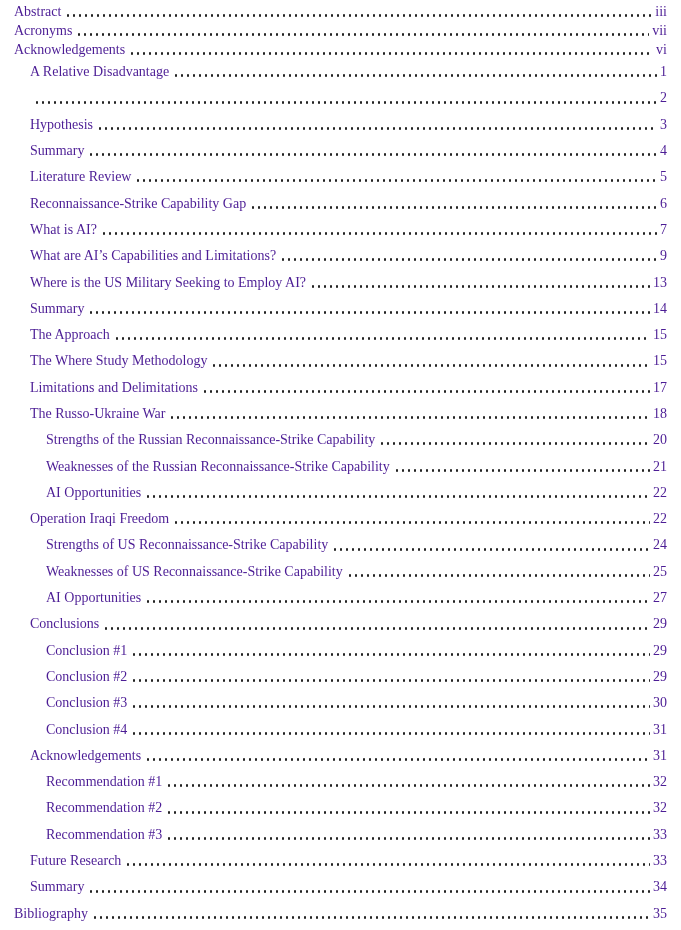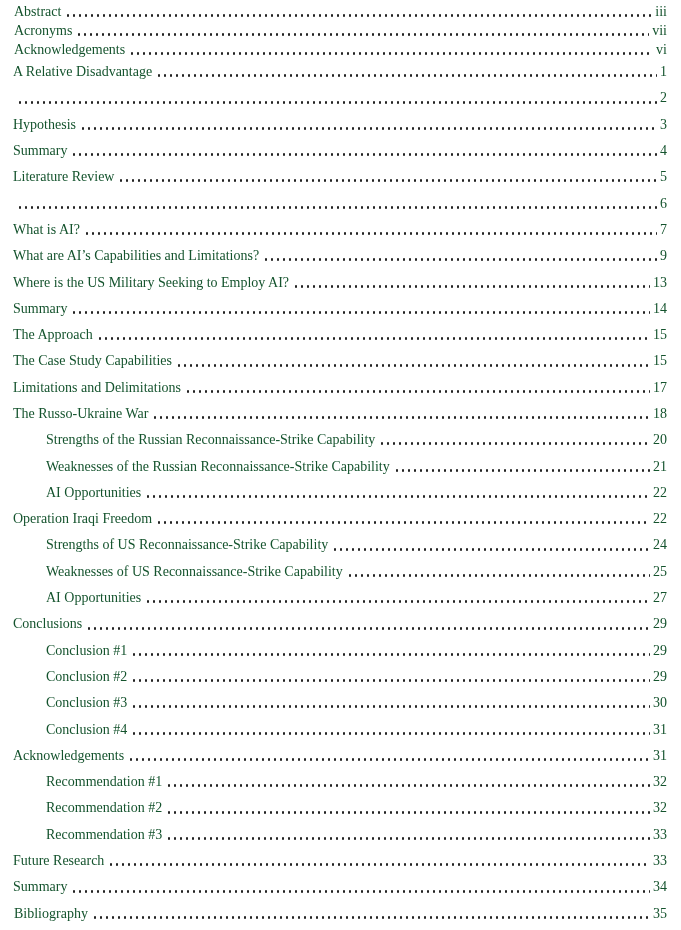--- a/index.html
+++ b/index.html
@@ -18,25 +18,25 @@
   .toc-list {
     width: 100%;
   }
   .toc-row {
     display: flex;
     align-items: center;
     height: 26.3px;
     padding-left: 14px;
     padding-right: 14px;
     font-size: 14px;
-    color: #14532d;
+    color: #4c1d95;
   }
   
   .toc-row:nth-child(-n+3) { height: 19px; }
-  .toc-row.level-1 { padding-left: 13px; }
+  .toc-row.level-1 { padding-left: 30px; }
   .toc-row.level-2 { padding-left: 46px; }
   .toc-label {
     white-space: nowrap;
     flex: 0 0 auto;
   }
   .toc-dots {
     flex: 1 1 auto;
     align-self: stretch;
     margin: 0 3px 0 4px;
     background-image: radial-gradient(circle, #222222 1.05px, transparent 1.35px);
@@ -91,20 +91,21 @@
     <span class="toc-label">Summary</span>
     <span class="toc-dots"></span>
     <span class="toc-page">4</span>
   </div>
       <div class="toc-row level-1">
     <span class="toc-label">Literature Review</span>
     <span class="toc-dots"></span>
     <span class="toc-page">5</span>
   </div>
       <div class="toc-row level-1">
+    <span class="toc-label">Reconnaissance-Strike Capability Gap</span>
     <span class="toc-dots"></span>
     <span class="toc-page">6</span>
   </div>
       <div class="toc-row level-1">
     <span class="toc-label">What is AI?</span>
     <span class="toc-dots"></span>
     <span class="toc-page">7</span>
   </div>
       <div class="toc-row level-1">
     <span class="toc-label">What are AI’s Capabilities and Limitations?</span>
@@ -120,21 +121,21 @@
     <span class="toc-label">Summary</span>
     <span class="toc-dots"></span>
     <span class="toc-page">14</span>
   </div>
       <div class="toc-row level-1">
     <span class="toc-label">The Approach</span>
     <span class="toc-dots"></span>
     <span class="toc-page">15</span>
   </div>
       <div class="toc-row level-1">
-    <span class="toc-label">The Case Study Capabilities</span>
+    <span class="toc-label">The Where Study Methodology</span>
     <span class="toc-dots"></span>
     <span class="toc-page">15</span>
   </div>
       <div class="toc-row level-1">
     <span class="toc-label">Limitations and Delimitations</span>
     <span class="toc-dots"></span>
     <span class="toc-page">17</span>
   </div>
       <div class="toc-row level-1">
     <span class="toc-label">The Russo-Ukraine War</span>

